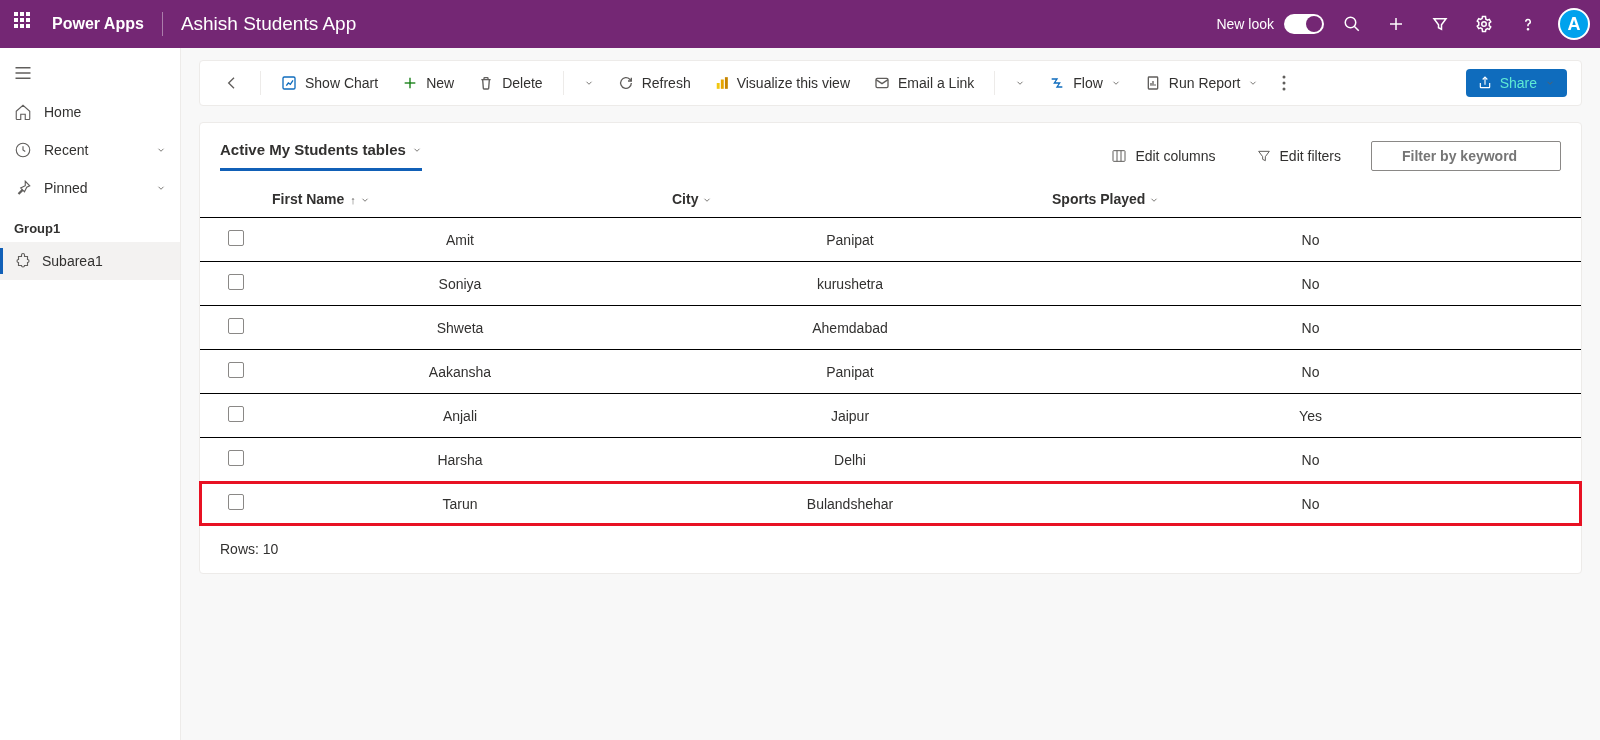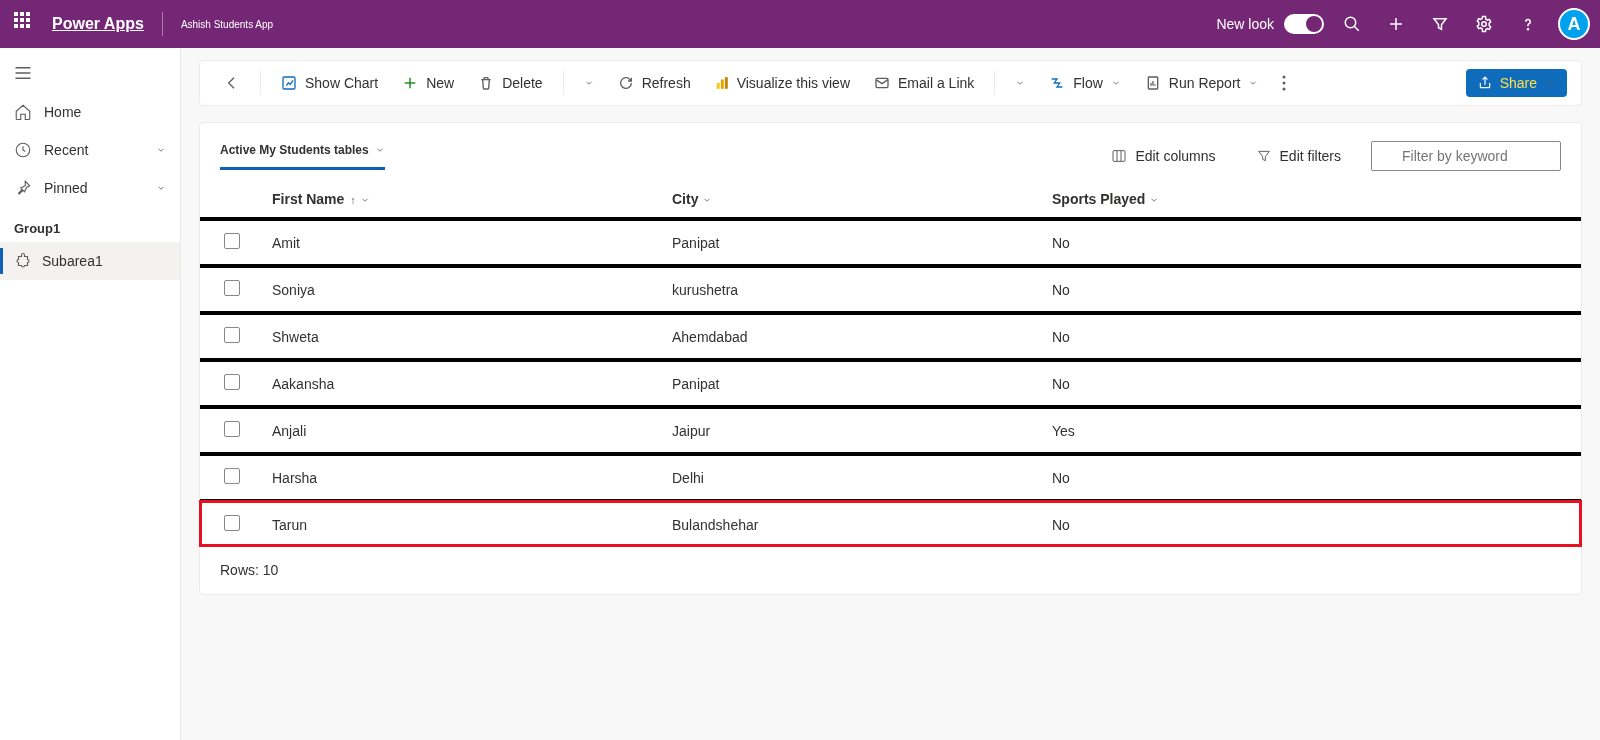--- a/index.html
+++ b/index.html
@@ -1,22 +1,22 @@
 <!DOCTYPE html>
 <html><head>
 <meta charset="utf-8">
 <style>
   * { box-sizing: border-box; margin: 0; padding: 0; }
   html, body { height: 100%; font-family: "Segoe UI", -apple-system, Arial, sans-serif; font-size: 14px; color: #323130; background: #fff; }
   .topbar { height: 48px; background: #742774; display: flex; align-items: center; color: #fff; padding: 0 10px 0 10px; }
   .waffle { width: 24px; height: 24px; display: grid; grid-template-columns: repeat(3, 4px); grid-template-rows: repeat(3, 4px); gap: 2px; margin: 0 14px 0 4px; }
   .waffle span { background: #fff; width: 4px; height: 4px; }
-  .brand { font-weight: 600; font-size: 16px; margin-right: 18px; text-decoration: underline; }
+  .brand { font-weight: 600; font-size: 16px; margin-right: 18px; }
   .vdiv { width: 1px; height: 24px; background: rgba(255,255,255,0.4); margin-right: 18px; }
-  .appname { font-size: 10px; }
+  .appname { font-size: 19px; }
   .tb-spacer { flex: 1; }
   .newlook { display: flex; align-items: center; gap: 10px; margin-right: 8px; }
   .toggle { width: 40px; height: 20px; background: #fff; border-radius: 10px; position: relative; }
   .toggle::after { content:""; position:absolute; right:2px; top:2px; width:16px; height:16px; border-radius:50%; background:#742774; }
   .tb-icons { display:flex; align-items:center; gap:4px; }
   .tb-icon { width: 40px; height: 48px; display:flex; align-items:center; justify-content:center; cursor:pointer; }
   .tb-icon svg { stroke:#fff; fill:none; }
   .avatar { width: 32px; height: 32px; border-radius: 50%; background:#00a2ed; color:#fff; display:flex; align-items:center; justify-content:center; font-weight:600; font-size:18px; margin-left:6px; border:2px solid #fff; }
 
   .main { display:flex; height: calc(100% - 48px); background:#f8f8f8; }
@@ -30,44 +30,44 @@
   .nav-sub { display:flex; align-items:center; gap:10px; padding: 10px 14px 10px 14px; position:relative; background:#f3f2f1; }
   .nav-sub::before { content:""; position:absolute; left:0; top:6px; bottom:6px; width:3px; background:#1160b7; }
   .nav-sub svg { stroke:#605e5c; fill:none; }
 
   .content { flex:1; padding: 12px 18px; overflow:auto; }
   .cmdbar { background:#fff; border:1px solid #edebe9; border-radius:4px; display:flex; align-items:center; padding: 8px 14px; gap:4px; }
   .cmd { display:flex; align-items:center; gap:8px; padding: 6px 10px; cursor:pointer; border-radius:2px; }
   .cmd svg { flex-shrink:0; }
   .cmd-sep { width:1px; height:24px; background:#edebe9; margin: 0 6px; }
   .cmd-spacer { flex:1; }
-  .share-btn { background:#0f6cbd; color:#fde047; border-radius:4px; padding:6px 12px; display:flex; align-items:center; gap:8px; cursor:pointer; }
+  .share-btn { background:#0f6cbd; color:#5eead4; border-radius:4px; padding:6px 12px; display:flex; align-items:center; gap:8px; cursor:pointer; }
   .share-btn svg { stroke:#fff; }
 
   .card { background:#fff; border:1px solid #edebe9; border-radius:4px; margin-top:16px; padding: 0; }
   .view-header { display:flex; align-items:center; padding: 18px 20px 0 20px; gap:20px; }
-  .view-title { font-size:12px; font-weight:600; display:flex; align-items:center; gap:6px; padding-bottom:10px; border-bottom:3px solid #1160b7; }
+  .view-title { font-size:15px; font-weight:600; display:flex; align-items:center; gap:6px; padding-bottom:10px; border-bottom:3px solid #1160b7; }
   .vh-spacer { flex:1; }
   .vh-btn { display:flex; align-items:center; gap:8px; padding:6px 10px; cursor:pointer; }
   .vh-btn svg { stroke:#605e5c; fill:none; }
   .filter-input { border:1px solid #8a8886; border-radius:2px; padding:6px 10px 6px 30px; width:190px; font-size:14px; color:#605e5c; position:relative; }
   .filter-wrap { position:relative; }
   .filter-wrap svg { position:absolute; left:8px; top:7px; stroke:#605e5c; fill:none; }
 
   table { width:100%; border-collapse:collapse; margin-top:10px; }
   thead th { text-align:left; font-weight:600; font-size:14px; padding: 10px 12px; color:#323130; }
   thead th .sort { font-size:11px; color:#605e5c; margin-left:2px; }
-  tbody tr { border-top:4px solid #000000; }
+  tbody tr { border-top:1px solid #000000;text-align:center; }
   tbody td { padding: 12px 12px; font-size:14px; }
   .chk { width:16px; height:16px; border:1px solid #8a8886; border-radius:2px; display:inline-block; }
   .col-chk { width:50px; padding-left:24px !important; }
   tr.highlight { outline: 3px solid #e81123; outline-offset:-2px; }
 
   .footer { padding: 16px 20px; font-size:14px; color:#323130; }
-  input { font-family:inherit; outline:none; }
+  input { font-family:inherit; outline:none;font-weight:bold; }
   .chev-sm { width:10px; height:10px; }
   .chev-sm path { stroke:#605e5c; fill:none; }
 </style>
 </head>
 <body>
 
 <div class="topbar">
   <div class="waffle">
     <span></span>
       <span></span>

